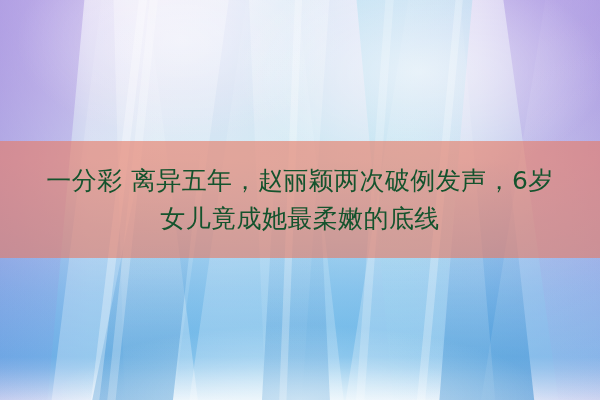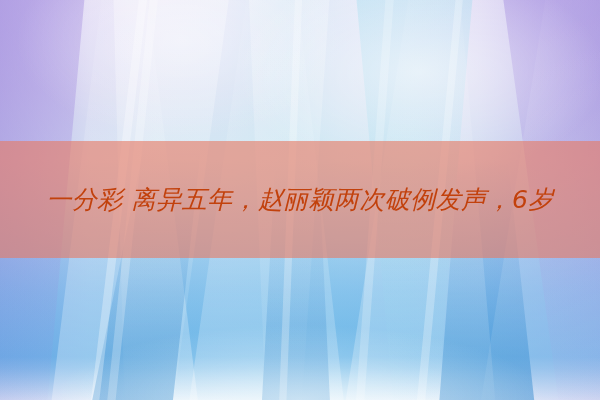--- a/index.html
+++ b/index.html
@@ -95,27 +95,26 @@
     right: 0;
     top: 141px;
     height: 117px;
     background: rgba(231,122,100,0.62);
     display: flex;
     flex-direction: column;
     align-items: center;
     justify-content: center;
   }
   .band-line {
-    color: #c2410c;
+    color: #14532d;
     font-size: 25px;
     line-height: 38px;
     letter-spacing: 0.4px;
     white-space: nowrap;
     text-align: center;
-    font-style: italic;
   }
 
   
   .watermark {
     position: absolute;
     left: 0; right: 0;
     bottom: 2px;
     text-align: center;
     font-size: 11px;
     color: rgba(255,255,255,0.55);
@@ -181,17 +180,18 @@
       <polygon points="452,-10 459,-10 418,410 410,410" fill="#ffffff" opacity="0.26"></polygon>
       <polygon points="112,410 120,410 166,-10 158,-10" fill="#ffffff" opacity="0.24"></polygon>
       <polygon name="edge" points="352,410 360,410 392,-10 384,-10" fill="#ffffff" opacity="0.22"></polygon>
     </svg>
   </div>
 
   <div class="bg-glow"></div>
 
   <div class="text-band">
     <div class="band-line">一分彩 离异五年，赵丽颖两次破例发声，6岁</div>
+    <div class="band-line">女儿竟成她最柔嫩的底线</div>
   </div>
 
   <div class="watermark"></div>
 
 </div>
 
 </body></html>

